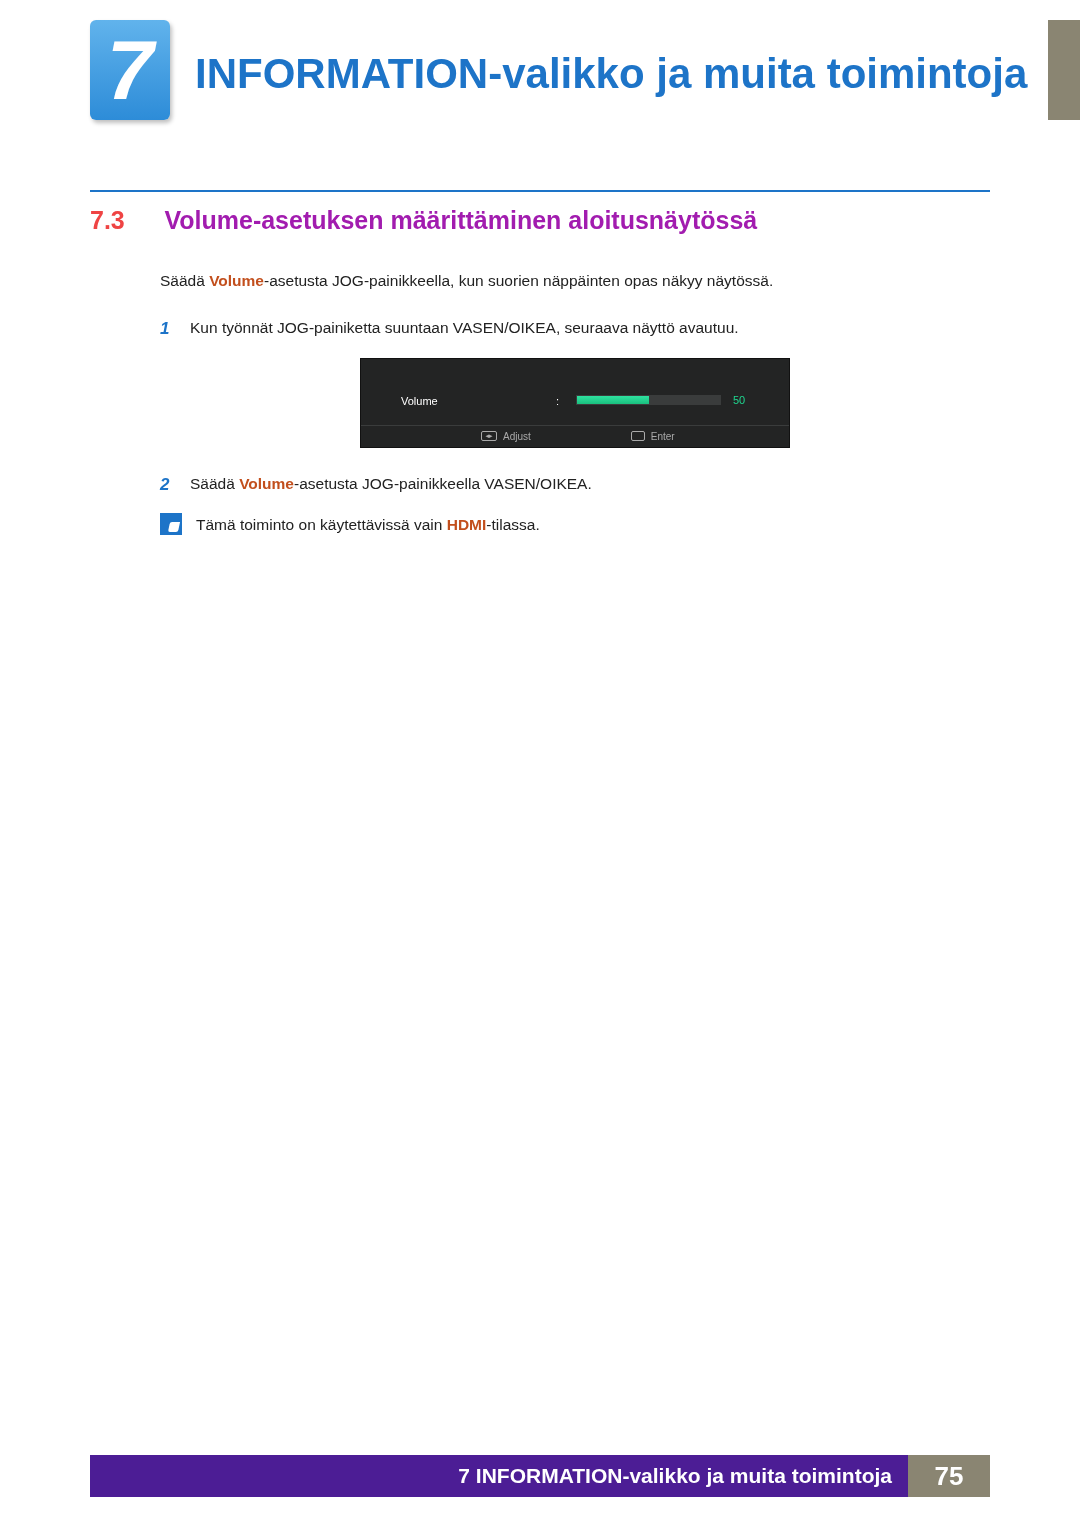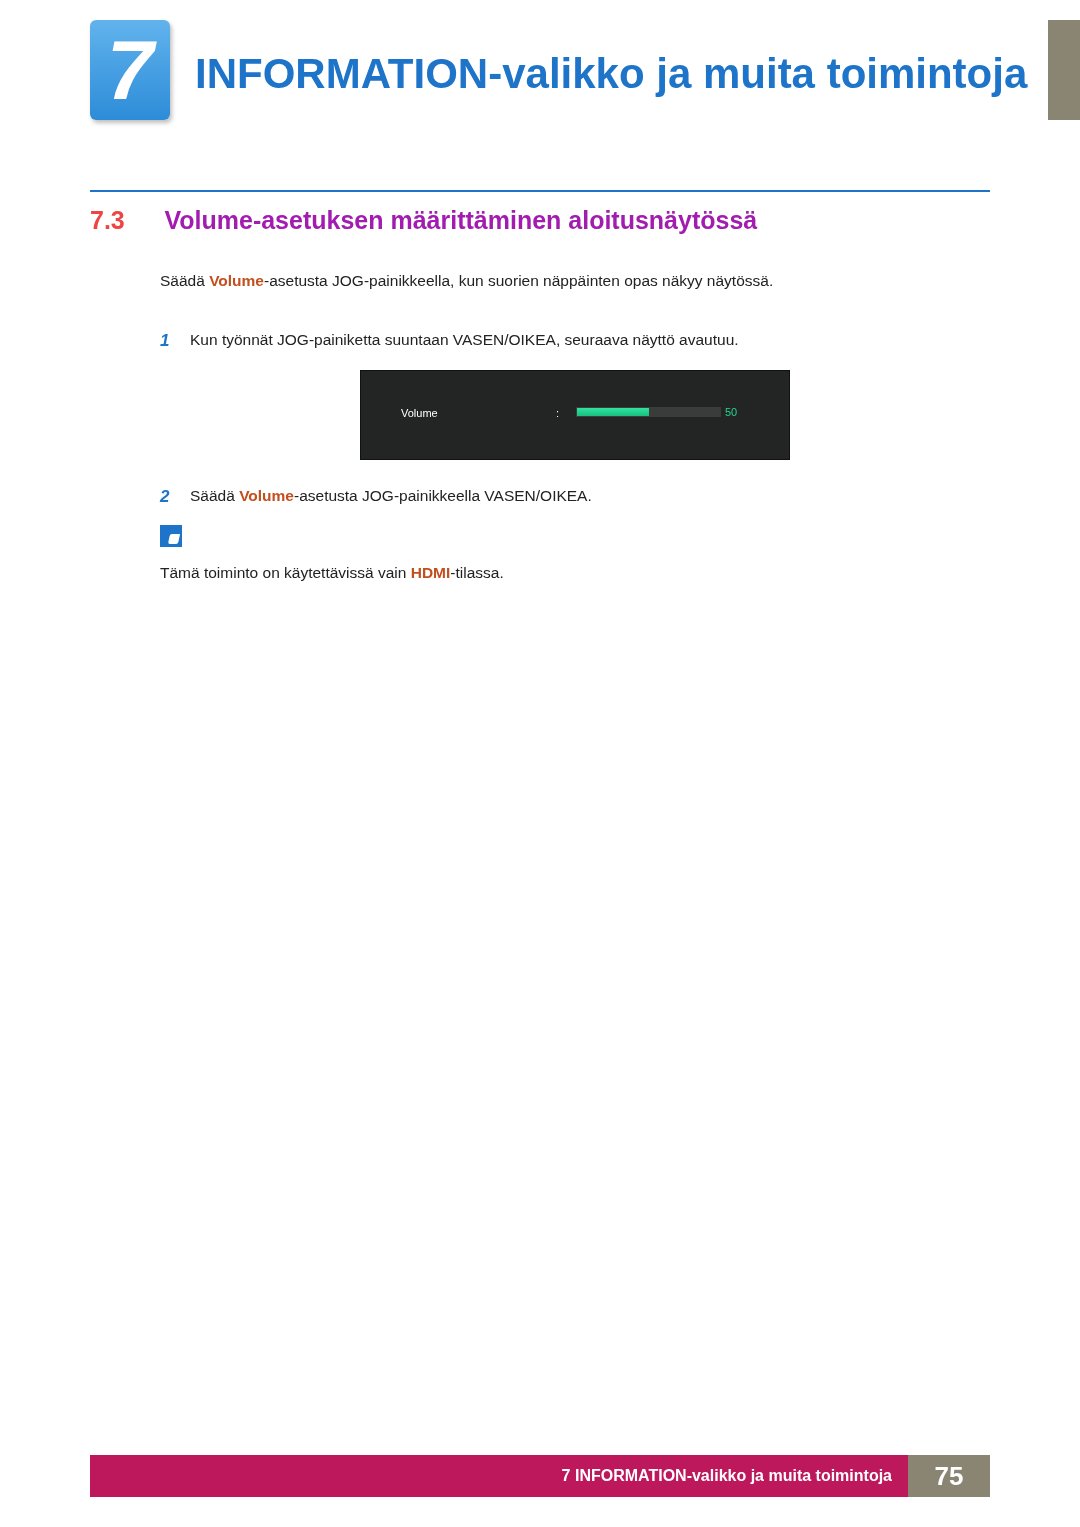--- a/index.html
+++ b/index.html
@@ -72,21 +72,21 @@
     display: inline-block;
     font-size: 25px;
     font-weight: bold;
     color: #a21caf;
   }
   .body {
     margin-left: 70px;
     font-size: 15.5px;
     line-height: 1.5;
   }
-  .intro-line { margin-bottom: 36px; }
+  .intro-line { margin-bottom: 24px; }
   .step {
     display: flex;
     gap: 14px;
     margin-bottom: 16px;
   }
   .step-num {
     font-size: 17px;
     font-style: italic;
     color: #1d74c8;
     font-weight: bold;
@@ -124,21 +124,21 @@
     border: 1px solid #3a3c3c;
     background: #3a3c3c;
   }
   .osd-bar-fill {
     width: 50%;
     height: 100%;
     background: linear-gradient(180deg,#2fe2a0,#1abf7e);
   }
   .osd-value {
     position: absolute;
-    left: 364px;
+    left: 372px;
     top: 33px;
     color: #1fd68f;
     font-size: 11px;
   }
   .osd-footer {
     position: absolute;
     bottom: 0;
     left: 0;
     right: 0;
     height: 22px;
@@ -170,21 +170,20 @@
     width: 14px; height: 10px;
     border: 1px solid #aaa;
     border-radius: 2px;
     position: relative;
   }
   .note-row {
     display: flex;
     gap: 14px;
     align-items: flex-start;
     margin-top: 10px;
-    flex-direction: column;
   }
   .note-icon {
     width: 22px;
     height: 22px;
     background: #1d74c8;
     position: relative;
     flex-shrink: 0;
   }
   .note-icon::after {
     content: "";
@@ -202,24 +201,24 @@
   .footer-bar {
     position: absolute;
     left: 90px;
     right: 90px;
     bottom: 30px;
     height: 42px;
     display: flex;
   }
   .footer-text {
     flex: 1;
-    background: #be185d;
-    color: #fff;
-    font-weight: bold;
-    font-size: 16px;
+    background: #4c1d95;
+    color: #fff;
+    font-weight: bold;
+    font-size: 21px;
     display: flex;
     align-items: center;
     justify-content: flex-end;
     padding-right: 16px;
   }
   .footer-page {
     width: 82px;
     background: #8a8572;
     color: #fff;
     font-size: 26px;
@@ -256,20 +255,30 @@
       <div class="step-text">Kun työnnät JOG-painiketta suuntaan VASEN/OIKEA, seuraava näyttö avautuu.</div>
     </div>
 
     <div class="osd">
       <span class="osd-label">Volume</span>
       <span class="osd-colon">:</span>
       <div class="osd-bar-track">
         <div class="osd-bar-fill"></div>
       </div>
       <span class="osd-value">50</span>
+      <div class="osd-footer">
+        <div class="osd-footer-item">
+          <span class="icon-adjust">◂▸</span>
+          <span>Adjust</span>
+        </div>
+        <div class="osd-footer-item enter">
+          <span class="icon-enter"></span>
+          <span>Enter</span>
+        </div>
+      </div>
     </div>
 
     <div class="step">
       <div class="step-num">2</div>
       <div class="step-text">
         <span>Säädä </span><span class="highlight">Volume</span><span>-asetusta JOG-painikkeella VASEN/OIKEA.</span>
       </div>
     </div>
 
     <div class="note-row">

